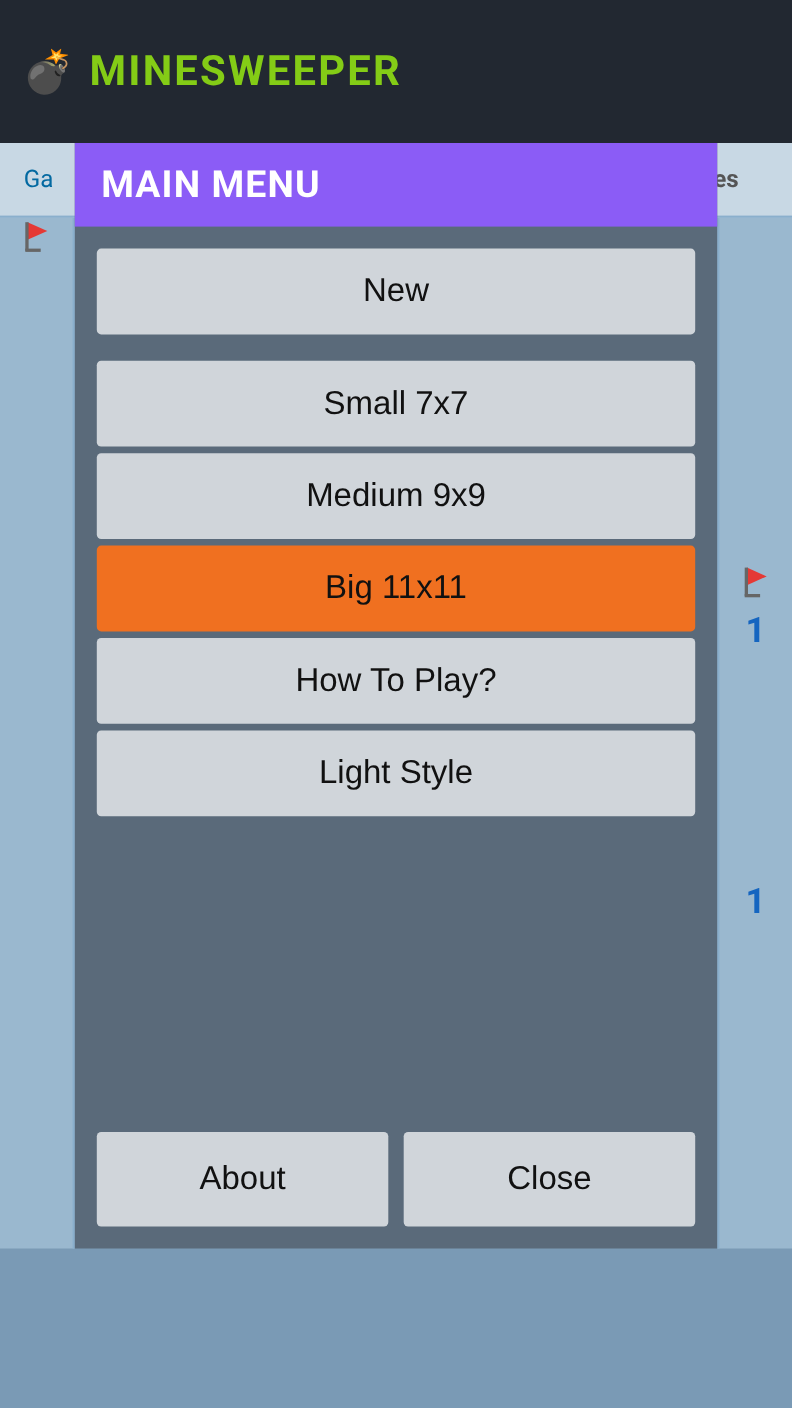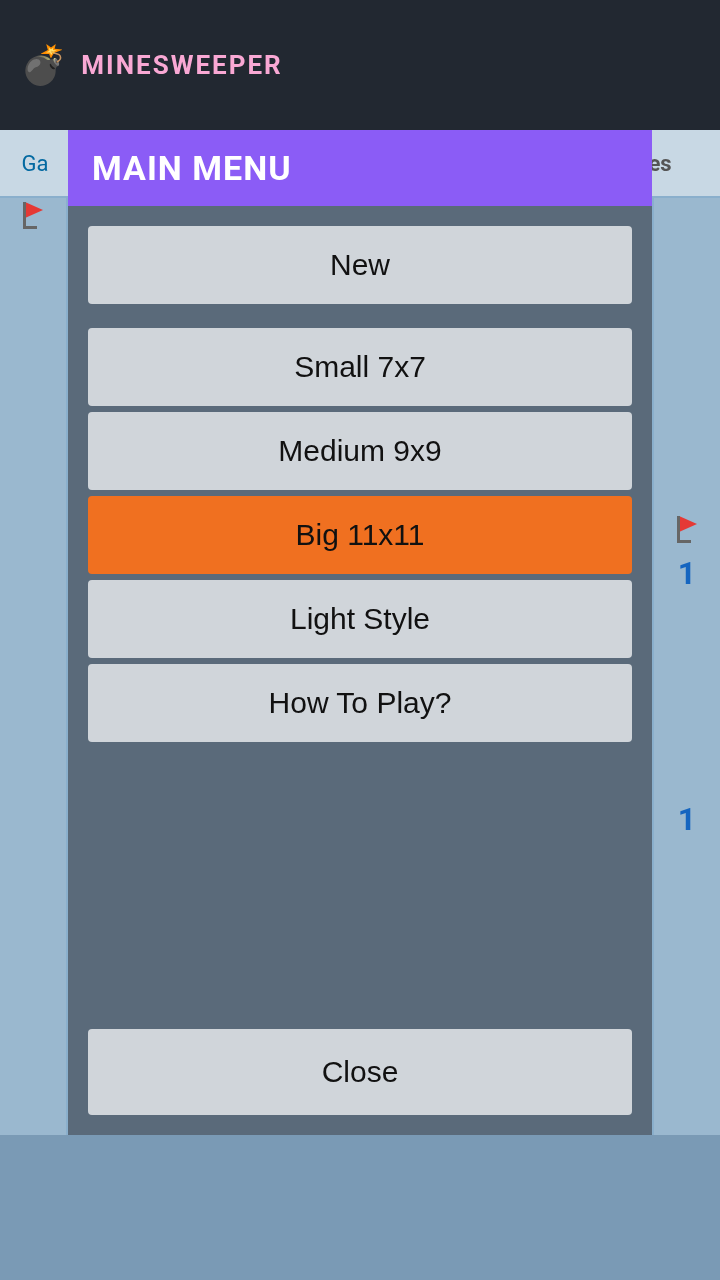--- a/index.html
+++ b/index.html
@@ -22,23 +22,23 @@
       align-items: center;
       padding: 0 20px;
       z-index: 10;
     }
     .app-icon {
       font-size: 38px;
       margin-right: 14px;
       color: #ccc;
     }
     .app-title {
-      font-size: 26px;
-      font-weight: bold;
-      color: #f9a8d4;
+      font-size: 38px;
+      font-weight: bold;
+      color: #84cc16;
       letter-spacing: 2px;
     }
 
     
     .bottom-bar {
       position: absolute;
       bottom: 0; left: 0; right: 0;
       height: 145px;
       background-color: #7a9ab5;
       z-index: 5;
@@ -234,22 +234,23 @@
   <div class="modal-header">
     <span class="modal-title">MAIN MENU</span>
   </div>
 
   <div class="modal-content">
     <button class="menu-btn menu-btn-new">New</button>
 
     <button class="menu-btn">Small 7x7</button>
     <button class="menu-btn">Medium 9x9</button>
     <button class="menu-btn menu-btn-selected">Big 11x11</button>
+    <button class="menu-btn">How To Play?</button>
     <button class="menu-btn">Light Style</button>
-    <button class="menu-btn">How To Play?</button>
   </div>
 
   <div class="bottom-btns">
+    <button class="bottom-btn">About</button>
     <button class="bottom-btn">Close</button>
   </div>
 </div>
 
 <div class="bottom-bar"></div>
 
 </body></html>

